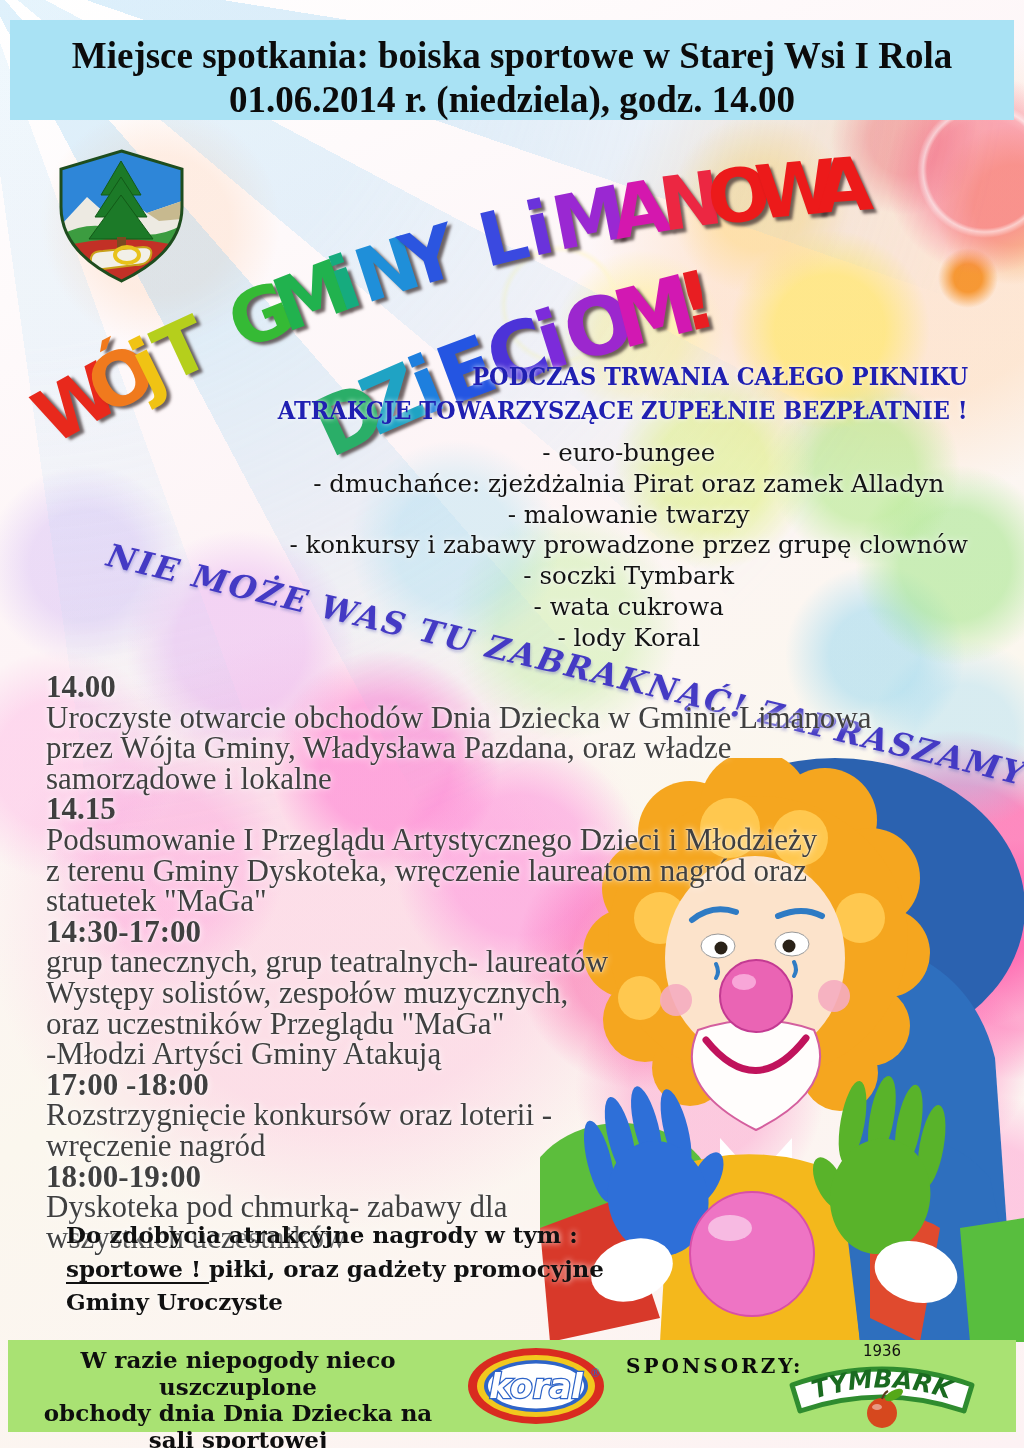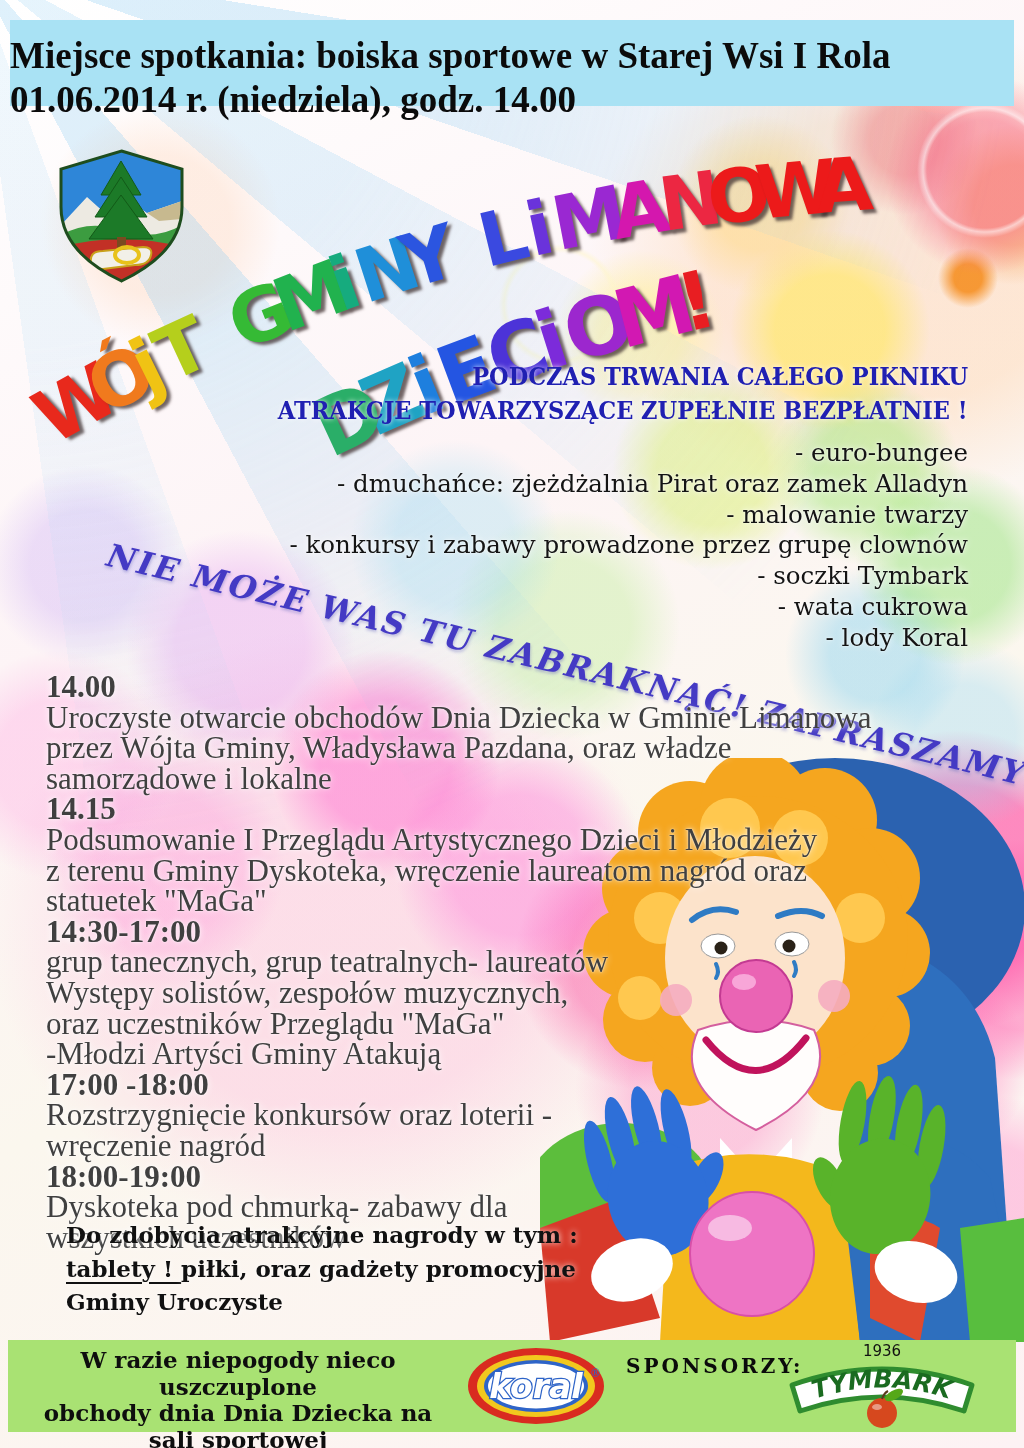--- a/index.html
+++ b/index.html
@@ -42,34 +42,34 @@
       linear-gradient(155deg,#FFFFFF 0%,#FDF4F6 35%,#FBF7EE 60%,#FDF2F4 100%);}
   .rays{position:absolute;inset:0;z-index:0;
     background:conic-gradient(at -30px -40px, rgba(0,0,0,0) 0 99deg,
       rgba(140,205,243,.30) 99deg 109deg, rgba(0,0,0,0) 109deg 118deg,
       rgba(150,210,245,.24) 118deg 130deg, rgba(0,0,0,0) 130deg 139deg,
       rgba(140,205,243,.28) 139deg 152deg, rgba(0,0,0,0) 152deg 160deg,
       rgba(170,220,248,.18) 160deg 172deg, rgba(0,0,0,0) 172deg);
     -webkit-mask-image:radial-gradient(ellipse 1300px 1150px at 0 0,#000 30%,transparent 78%);
     mask-image:radial-gradient(ellipse 1300px 1150px at 0 0,#000 30%,transparent 78%);}
   .clown{position:absolute;left:540px;top:758px;width:484px;height:584px;z-index:1;}
-  .banner{position:absolute;left:10px;top:20px;width:1004px;height:86px;background:#A9E2F4;
-          z-index:2;color:#0B0B0B;font-family:"Liberation Serif",serif;
+  .banner{position:absolute;left:10px;top:20px;width:1004px;height:100px;background:#A9E2F4;
+          z-index:2;text-align:center;color:#0B0B0B;font-family:"Liberation Serif",serif;
           font-weight:bold;padding-top:14px;box-sizing:border-box;}
   .banner-line{font-size:37px;line-height:44px;white-space:nowrap;}
   .crest{position:absolute;left:55px;top:147px;width:133px;height:138px;z-index:3;}
   .title1,.title2{position:absolute;left:0;top:0;width:100%;height:100%;z-index:2;pointer-events:none;}
   .letter{position:absolute;font-family:"DejaVu Sans",sans-serif;font-weight:bold;
           transform-origin:left bottom;text-shadow:3px 4px 3px rgba(60,45,45,.72);line-height:1;}
   .free-h1,.free-h2{position:absolute;right:56px;z-index:2;color:#2020B2;font-weight:bold;
           font-size:25px;white-space:nowrap;transform:scaleX(.9);transform-origin:right center;
           text-shadow:0 0 6px rgba(255,255,255,.9);}
   .free-h1{top:362px;}
   .free-h2{top:396px;}
-  .attractions{position:absolute;right:56px;top:438px;z-index:2;text-align:right;color:#141414;
+  .attractions{position:absolute;right:56px;top:438px;z-index:2;text-align:center;color:#141414;
           font-size:24.5px;line-height:30.8px;text-shadow:0 0 7px rgba(255,255,255,.9),0 0 2px rgba(255,255,255,.8);}
   .ribbon{position:absolute;left:112px;top:536px;z-index:2;transform:rotate(13.5deg);
           transform-origin:left top;white-space:nowrap;color:#443AC4;font-style:italic;
           font-weight:bold;font-size:32px;letter-spacing:2px;
           text-shadow:1px 2px 3px rgba(110,110,190,.45);}
   .schedule{position:absolute;left:46px;top:672px;width:860px;z-index:2;color:#404040;
           font-size:31px;line-height:30.6px;
           text-shadow:0 0 7px rgba(255,255,255,.95),0 0 2px rgba(255,255,255,.85);font-family:Liberation Serif, serif;}
   .sch-time{font-weight:bold;}
   .prizes{position:absolute;left:48px;top:1218px;z-index:2;color:#111;font-weight:bold;
@@ -257,21 +257,21 @@
       <div class="sch-time">17:00 -18:00</div>
       <div class="sch-line">Rozstrzygnięcie konkursów oraz loterii -</div>
       <div class="sch-line">wręczenie nagród</div>
       <div class="sch-time">18:00-19:00</div>
       <div class="sch-line">Dyskoteka pod chmurką- zabawy dla</div>
       <div class="sch-line">wszystkich uczestników</div>
     </div>
 
   <div class="prizes">
     <div class="prize-line">Do zdobycia atrakcyjne nagrody w tym :</div>
-    <div class="prize-line"><span class="und">tablety ! </span><span>piłki, oraz gadżety promocyjne</span></div>
+    <div class="prize-line"><span class="und">sportowe ! </span><span>piłki, oraz gadżety promocyjne</span></div>
     <div class="prize-line">Gminy Uroczyste</div>
   </div>
 
   <div class="footer">
     <div class="note">
         <div>W razie niepogody nieco uszczuplone</div>
         <div>obchody dnia Dnia Dziecka na sali sportowej</div>
       </div>
 
     <svg class="koral" viewBox="0 0 140 78" aria-hidden="true">

